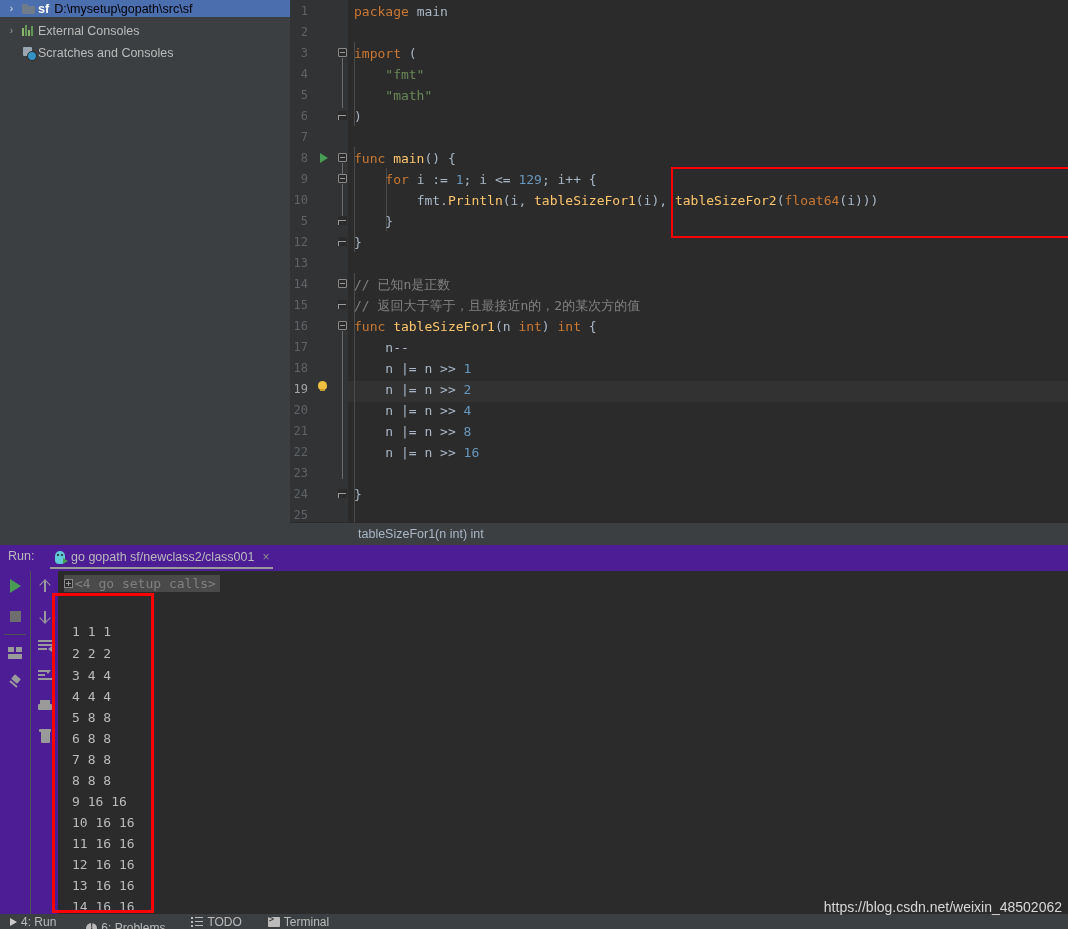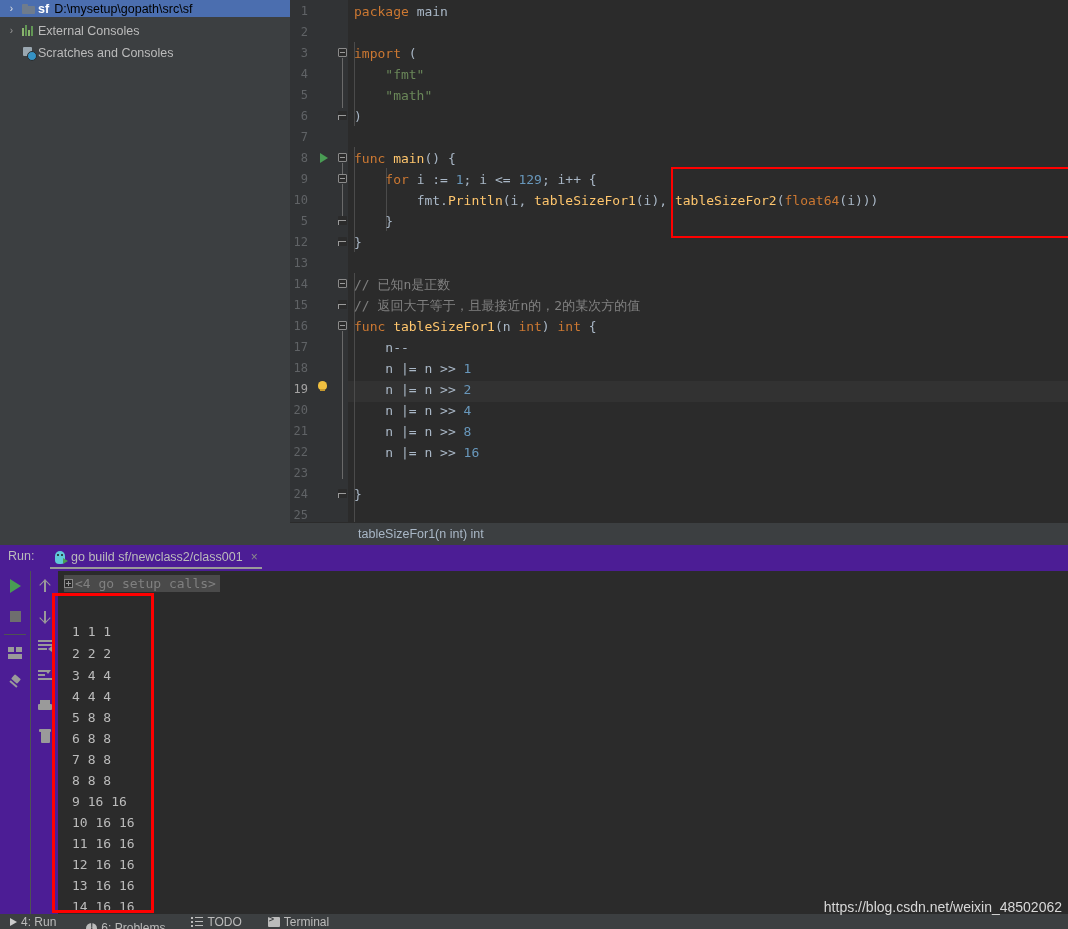--- a/index.html
+++ b/index.html
@@ -412,21 +412,21 @@
   </div>
 
   <div id="runpanel">
 
     <div id="run-tabbar">
       <span id="run-label">Run:</span>
       <div id="run-tab">
         <span class="gopher">
             <em></em>
           </span>
-        <span class="rt-title">go build sf/newclass2/class001</span>
+        <span class="rt-title">go gopath sf/newclass2/class001</span>
         <span class="rt-close">×</span>
       </div>
     </div>
 
     <div id="run-toolbar-l">
       <div class="tbtn">
           <span class="ic-run"></span>
         </div>
       <div class="tbtn">
           <span class="ic-stop"></span>

